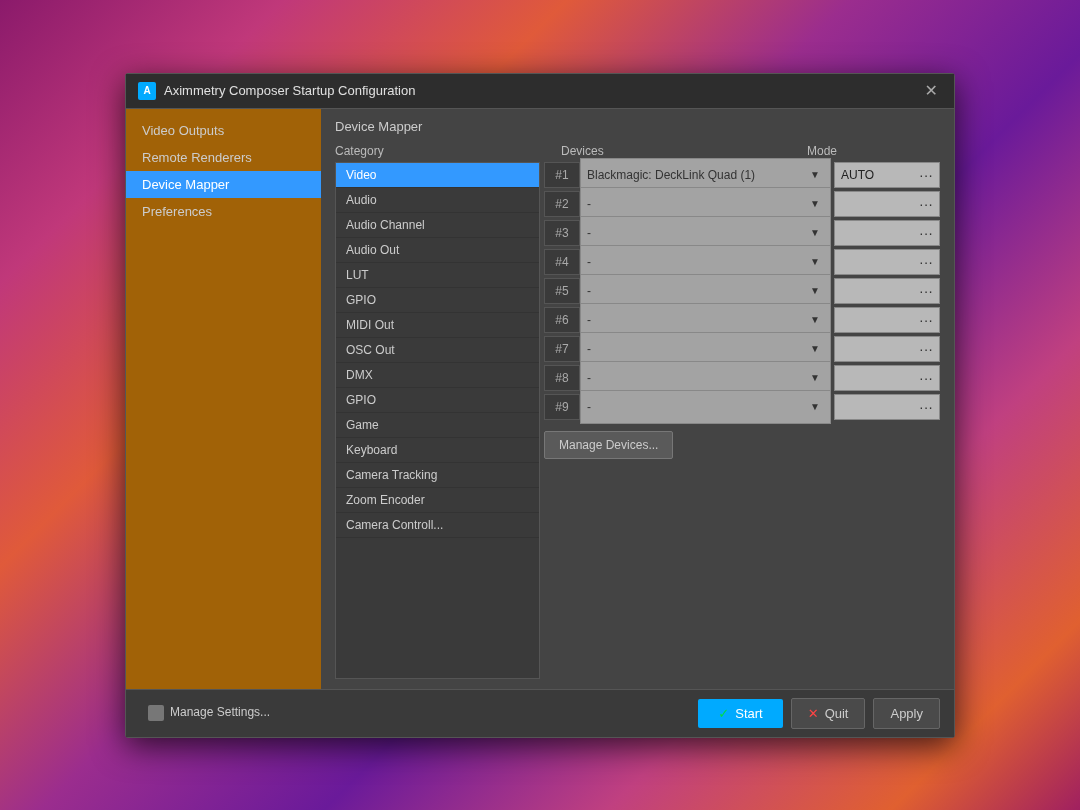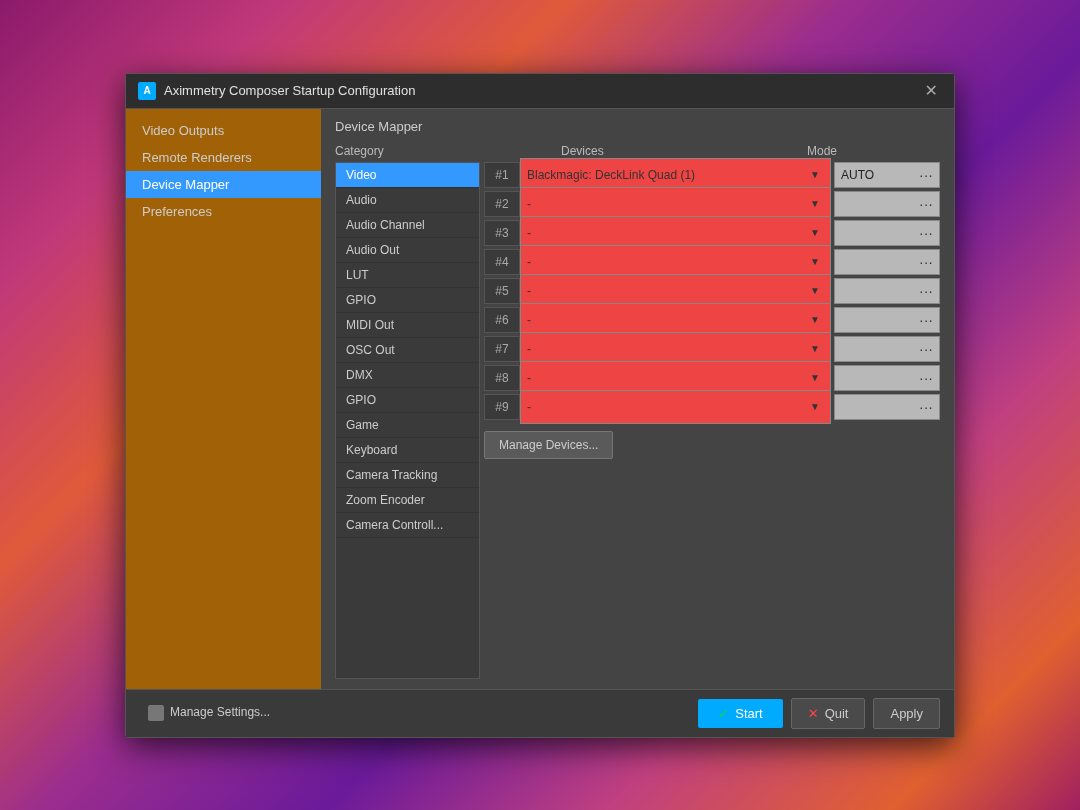--- a/index.html
+++ b/index.html
@@ -88,21 +88,21 @@
       display: flex;
       flex-direction: column;
     }
     .panel-title {
       color: #CCCCCC;
       font-size: 13px;
       margin-bottom: 10px;
       font-weight: 400;
     }
     .category-list {
-      width: 145px;
+      width: 205px;
       background: #3A3A3A;
       border: 1px solid #555;
     }
     .category-item {
       padding: 5px 10px;
       color: #CCCCCC;
       font-size: 12px;
       cursor: pointer;
       border-bottom: 1px solid #333;
     }
@@ -124,21 +124,21 @@
       background: #3A3A3A;
       border: 1px solid #555;
       height: 100%;
       display: flex;
       align-items: center;
       justify-content: center;
     }
     .device-select {
       flex: 1;
       height: 100%;
-      background: #ef4444;
+      background: #a3a3a3;
       border: 1px solid #888;
       display: flex;
       align-items: center;
       padding: 16px 6px;
       font-size: 12px;
       color: #222;
       position: relative;
     }
     .device-select-text {
       flex: 1;

